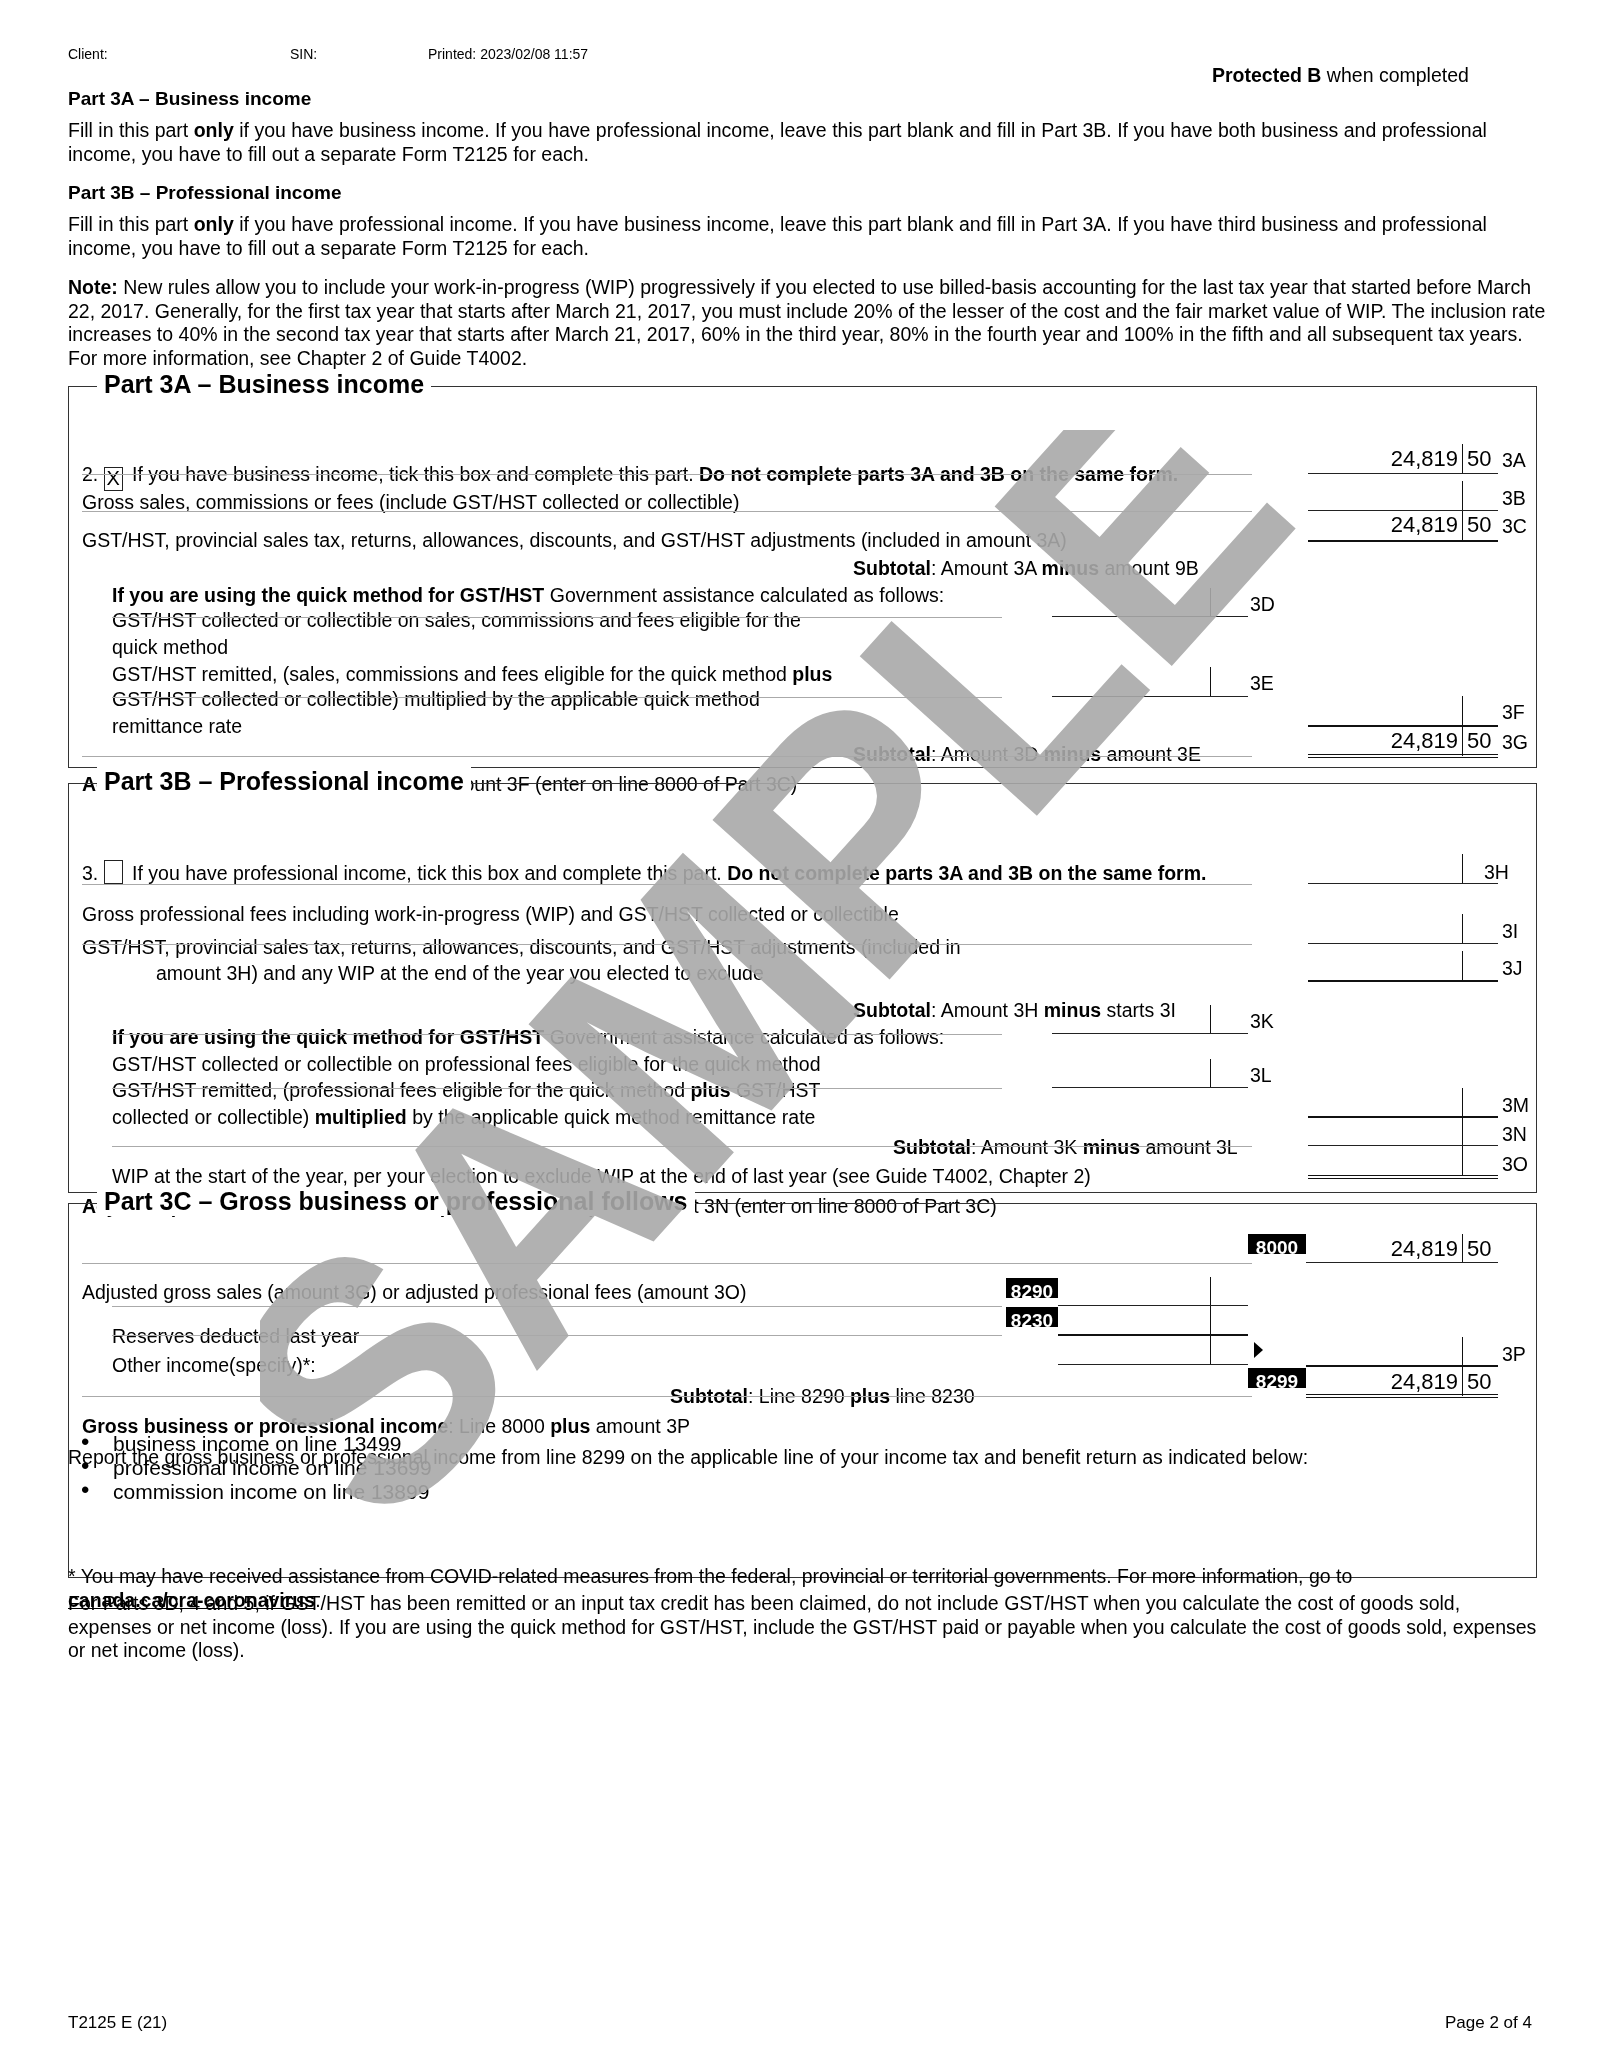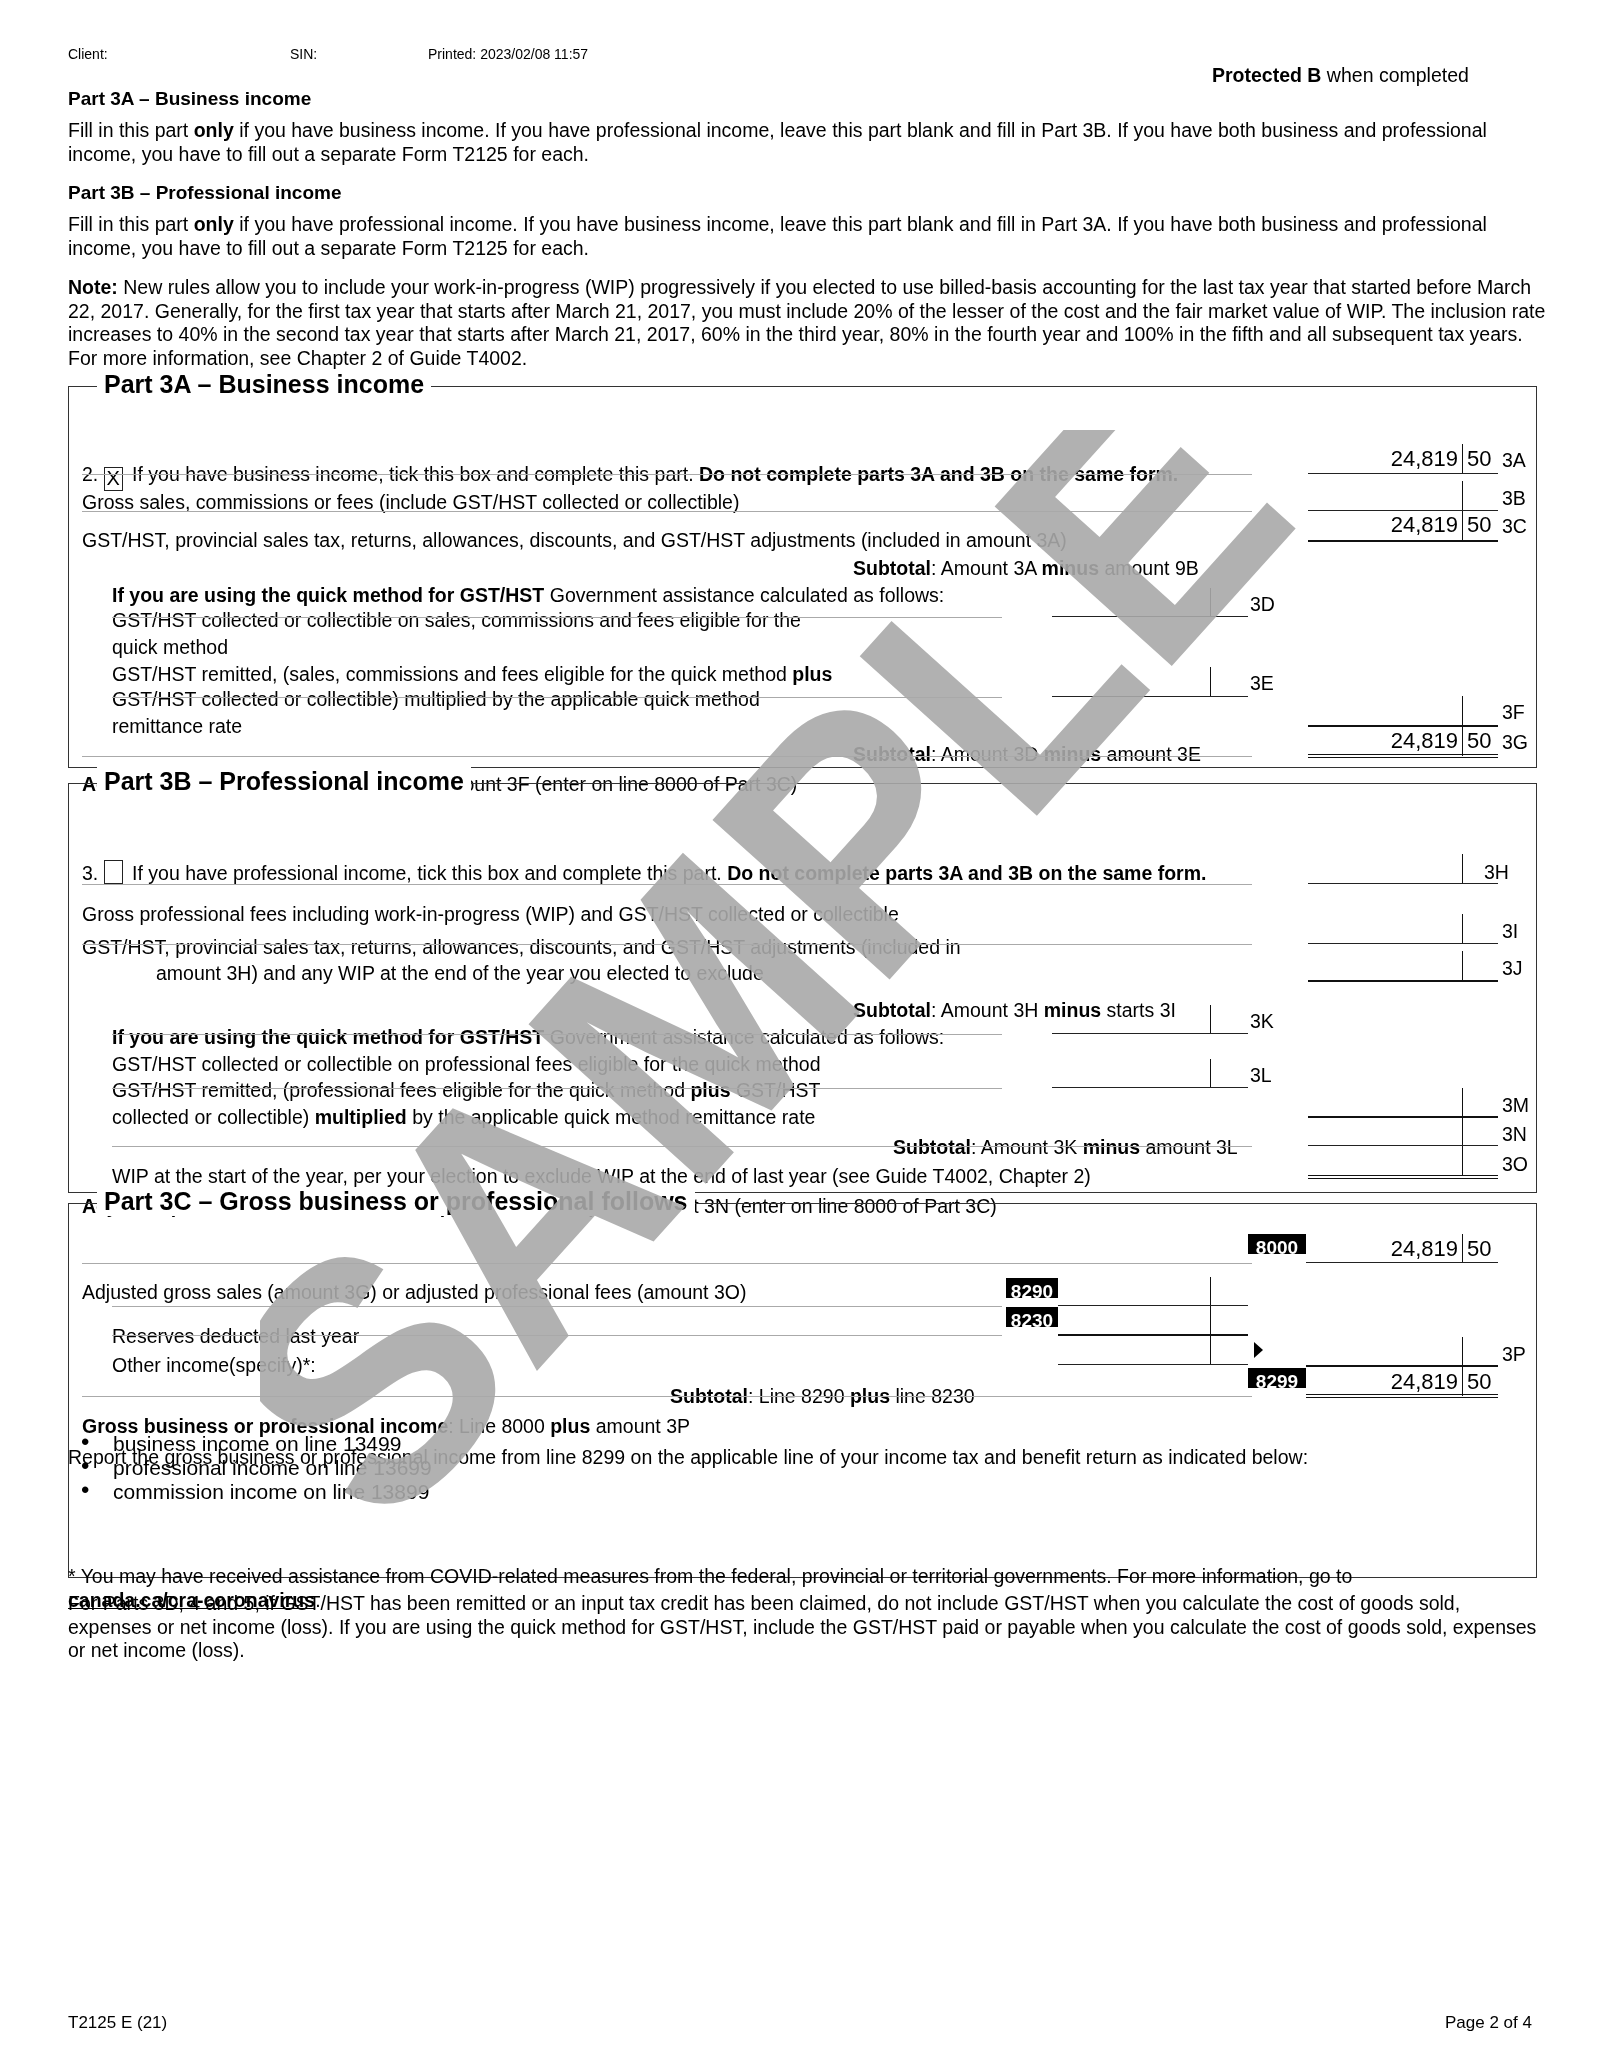--- a/index.html
+++ b/index.html
@@ -34,21 +34,21 @@
 <body>
 
 <div class="abs hdr" style="left:68px;">Client:</div>
 <div class="abs hdr" style="left:290px;">SIN:</div>
 <div class="abs hdr" style="left:428px;">Printed: 2023/02/08 11:57</div>
 <div class="abs" style="left:1212px; top:64px; font-size:19.5px;"><b>Protected B</b><span> when completed</span></div>
 
 <div class="ptitle" style="top:88px;">Part 3A – Business income</div>
 <div class="para" style="top:119px;"><span>Fill in this part </span><b>only</b><span> if you have business income. If you have professional income, leave this part blank and fill in Part 3B. If you have both business and professional income, you have to fill out a separate Form T2125 for each.</span></div>
 <div class="ptitle" style="top:182px;">Part 3B – Professional income</div>
-<div class="para" style="top:213px;"><span>Fill in this part </span><b>only</b><span> if you have professional income. If you have business income, leave this part blank and fill in Part 3A. If you have both business and professional income, you have to fill out a separate Form T2125 for each.</span></div>
+<div class="para" style="top:213px;"><span>Fill in this part </span><b>only</b><span> if you have professional income. If you have business income, leave this part blank and fill in Part 3A. If you have third business and professional income, you have to fill out a separate Form T2125 for each.</span></div>
 <div class="para" style="top:276px;"><b>Note:</b><span>  New rules allow you to include your work-in-progress (WIP) progressively if you elected to use billed-basis accounting for the last tax year that started before March 22, 2017. Generally, for the first tax year that starts after March 21, 2017, you must include 20% of the lesser of the cost and the fair market value of WIP. The inclusion rate increases to 40% in the second tax year that starts after March 21, 2017, 60% in the third year, 80% in the fourth year and 100% in the fifth and all subsequent tax years. For more information, see Chapter 2 of Guide T4002.</span></div>
 
 <div class="box" style="top:386px; height:380px;">
   <div class="legend">Part 3A – Business income</div>
 </div>
 <div class="row" style="left:82px; top:420px;">
   <span>2.</span>
   <span class="chk">X</span><span> If you have business income, tick this box and complete this part. </span><b>Do not complete parts 3A and 3B on the same form.</b>
 </div>
 <div class="row" style="left:82px; top:448px;">Gross sales, commissions or fees (include GST/HST collected or collectible)</div>

